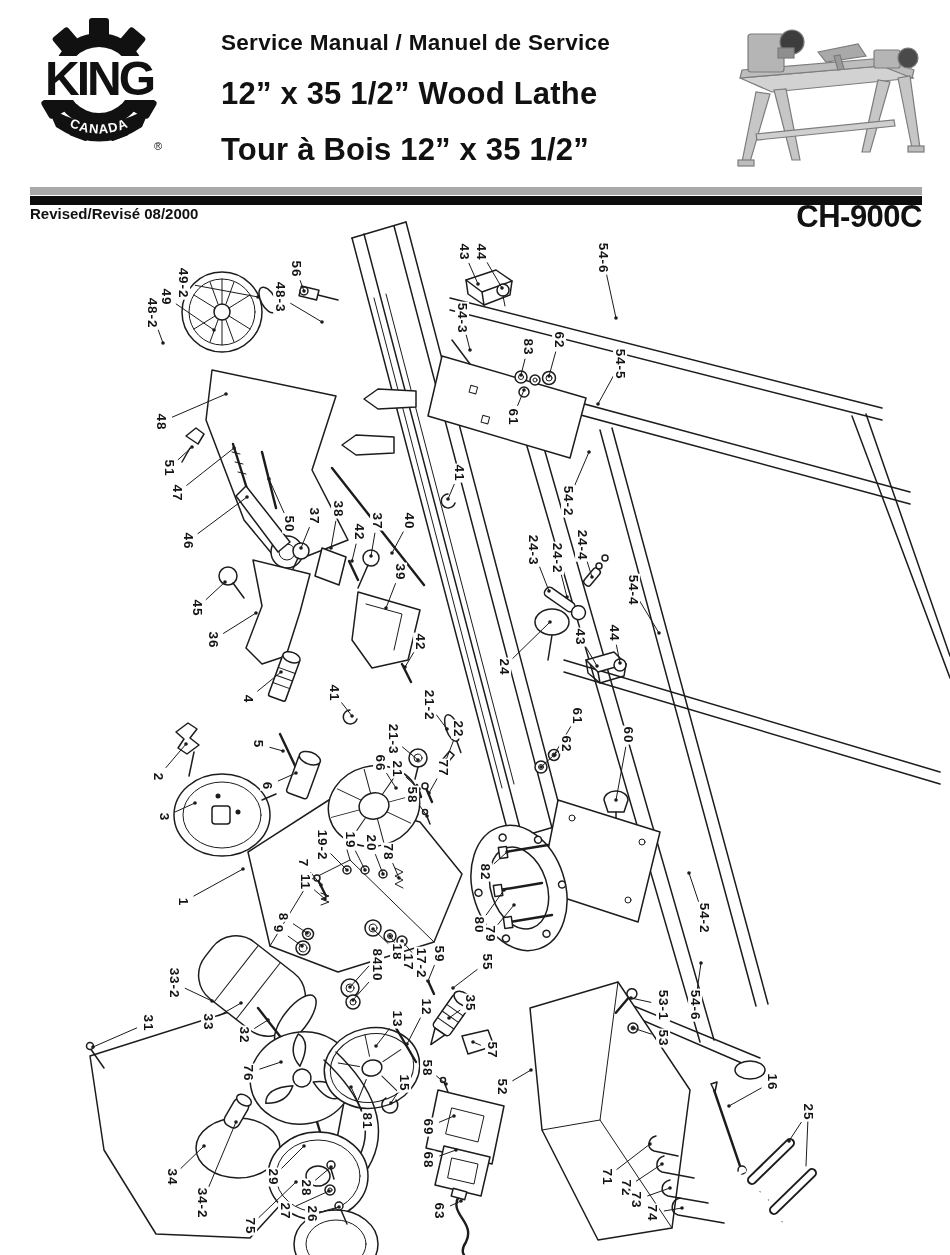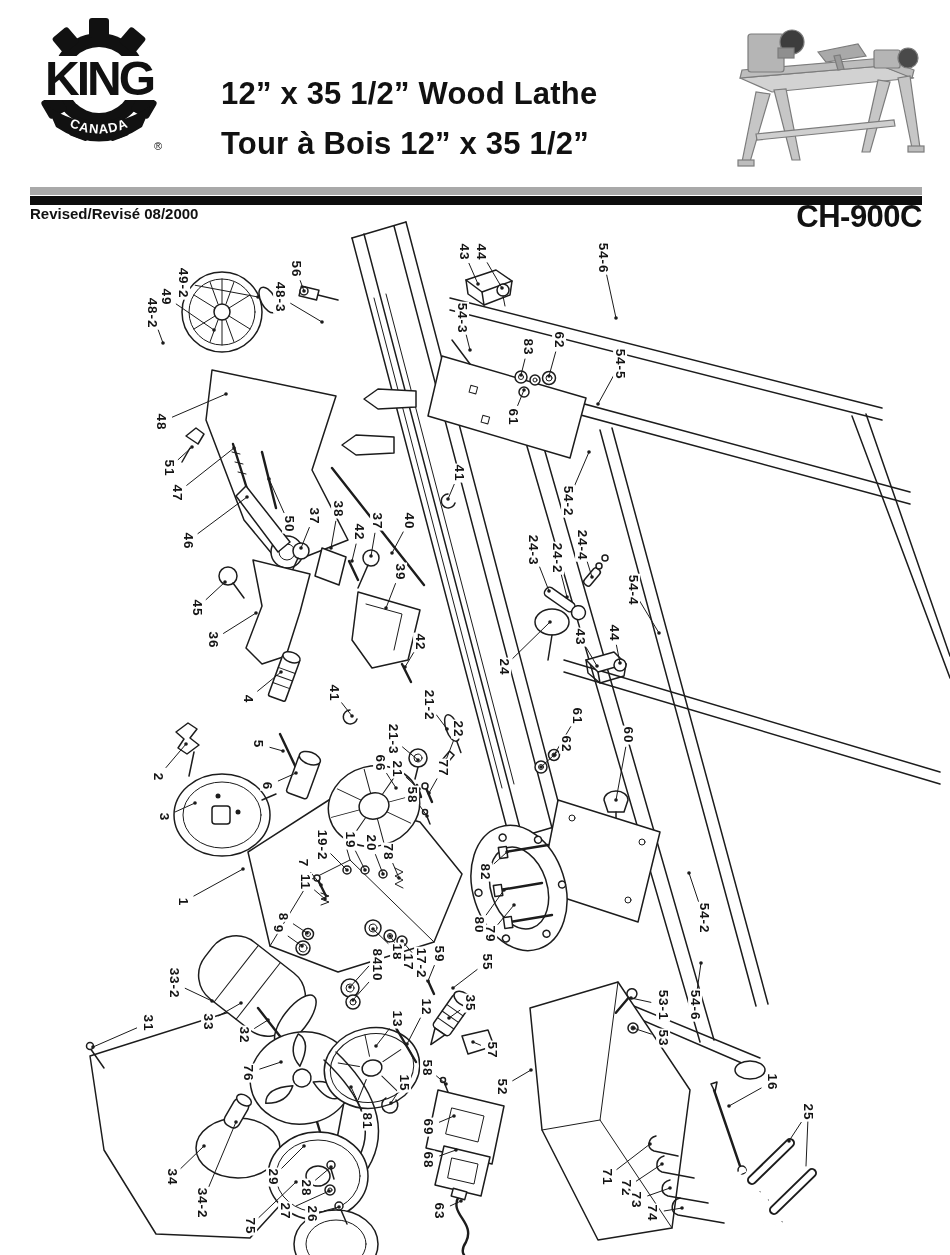--- a/index.html
+++ b/index.html
@@ -1,21 +1,21 @@
 <!DOCTYPE html>
 <html><head>
 <meta charset="utf-8">
 <style>
   html,body{margin:0;padding:0;background:#9a9a9a;}
   .page{position:relative;width:950px;height:1255px;background:#ffffff;overflow:hidden;
         font-family:"Liberation Sans",sans-serif;color:#111;}
   
   .title-1{position:absolute;left:221px;top:30px;font-size:22.5px;font-weight:bold;letter-spacing:.3px;}
   .title-2{position:absolute;left:221px;top:76px;font-size:31px;font-weight:bold;letter-spacing:.2px;}
-  .title-3{position:absolute;left:221px;top:126px;font-size:31px;font-weight:bold;letter-spacing:.2px;}
+  .title-3{position:absolute;left:221px;top:132px;font-size:31px;font-weight:bold;letter-spacing:.2px;}
   .bar-gray{position:absolute;left:30px;right:28px;top:187px;height:8px;background:#a9a9a9;}
   .bar-black{position:absolute;left:30px;right:28px;top:196px;height:9px;background:#0d0d0d;}
   .revised{position:absolute;left:30px;top:205px;font-size:15px;font-weight:600;}
   .model{position:absolute;right:28px;top:199px;font-size:31px;font-weight:800;letter-spacing:-.5px;}
   .logo-svg{position:absolute;left:26px;top:14px;z-index:2;}
   .photo-svg{position:absolute;left:726px;top:12px;z-index:2;}
   
   #art{position:absolute;left:0;top:0;width:950px;height:1255px;z-index:1;}
   .ln{fill:none;stroke:#1c1c1c;stroke-width:1.5;stroke-linecap:round;stroke-linejoin:round;}
   .fw{fill:#fff;stroke:#1c1c1c;stroke-width:1.5;stroke-linecap:round;stroke-linejoin:round;}
@@ -53,20 +53,21 @@
       <defs>
           <path id="cb" d="M-40,41 Q0,66 40,41"></path>
         </defs>
       <text font-size="13" font-weight="bold" fill="#fff" font-family="Liberation Sans, sans-serif" letter-spacing="1">
         <textPath href="#cb" startOffset="50%" text-anchor="middle">CANADA</textPath>
       </text>
       <text x="55" y="70" font-size="11" fill="#111">®</text>
     </g>
   </svg>
 
+  <div class="title-1">Service Manual / Manuel de Service</div>
   <div class="title-2">12” x 35 1/2” Wood Lathe</div>
   <div class="title-3">Tour à Bois 12” x 35 1/2”</div>
 
   <svg class="photo-svg" width="204" height="164" viewBox="0 0 204 164">
     <g stroke="#7c7c7c" stroke-width="1.2">
       <path d="M14,66 L156,54 L188,66 L46,80 Z" fill="#d2d2d2"></path>
       <path d="M16,58 L158,46 L188,58 L186,66 L156,54 L14,66 Z" fill="#bdbdbd"></path>
       <path d="M30,80 L16,150 L24,150 L44,82 Z" fill="#c6c6c6"></path>
       <path d="M48,78 L66,148 L74,148 L60,77 Z" fill="#c6c6c6"></path>
       <path d="M152,68 L136,140 L144,140 L164,70 Z" fill="#c6c6c6"></path>

